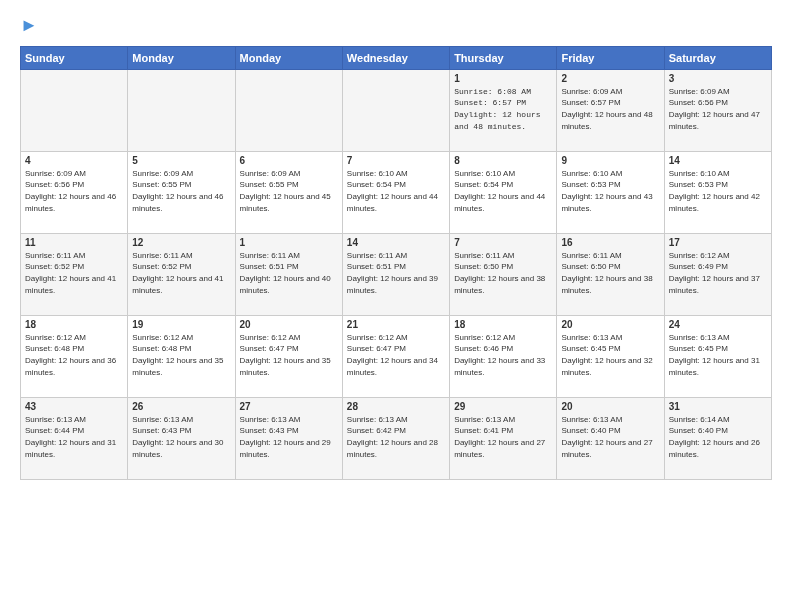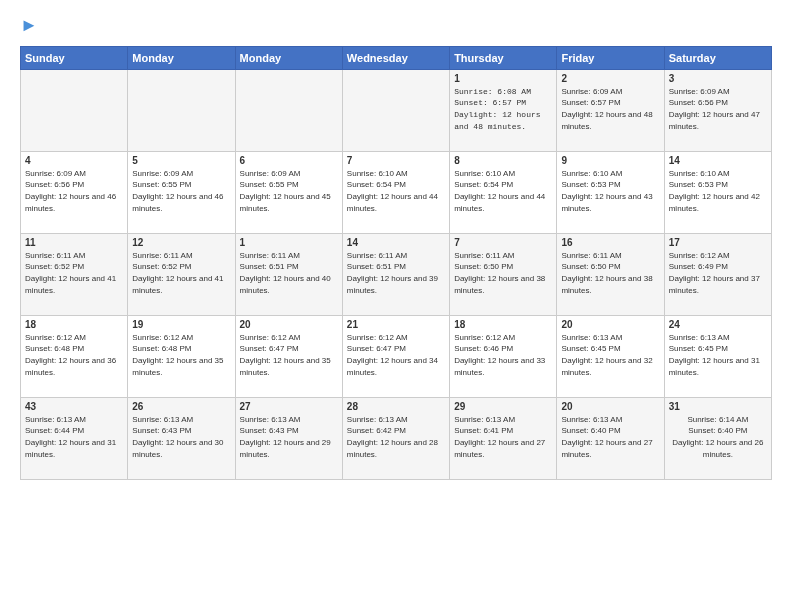--- a/index.html
+++ b/index.html
@@ -308,20 +308,20 @@
 Daylight: 12 hours and 27 minutes.</div>
           </td>
           <td>
             <span class="day-number">20</span>
             <div class="day-info" style="white-space: pre-line;">Sunrise: 6:13 AM
 Sunset: 6:40 PM
 Daylight: 12 hours and 27 minutes.</div>
           </td>
           <td>
             <span class="day-number">31</span>
-            <div class="day-info" style="white-space: pre-line; text-align: center;">Sunrise: 6:14 AM
+            <div class="day-info" style="white-space: pre-line;">Sunrise: 6:14 AM
 Sunset: 6:40 PM
 Daylight: 12 hours and 26 minutes.</div>
           </td>
         </tr>
       </tbody>
   </table>
 </div>
 
 </body></html>

